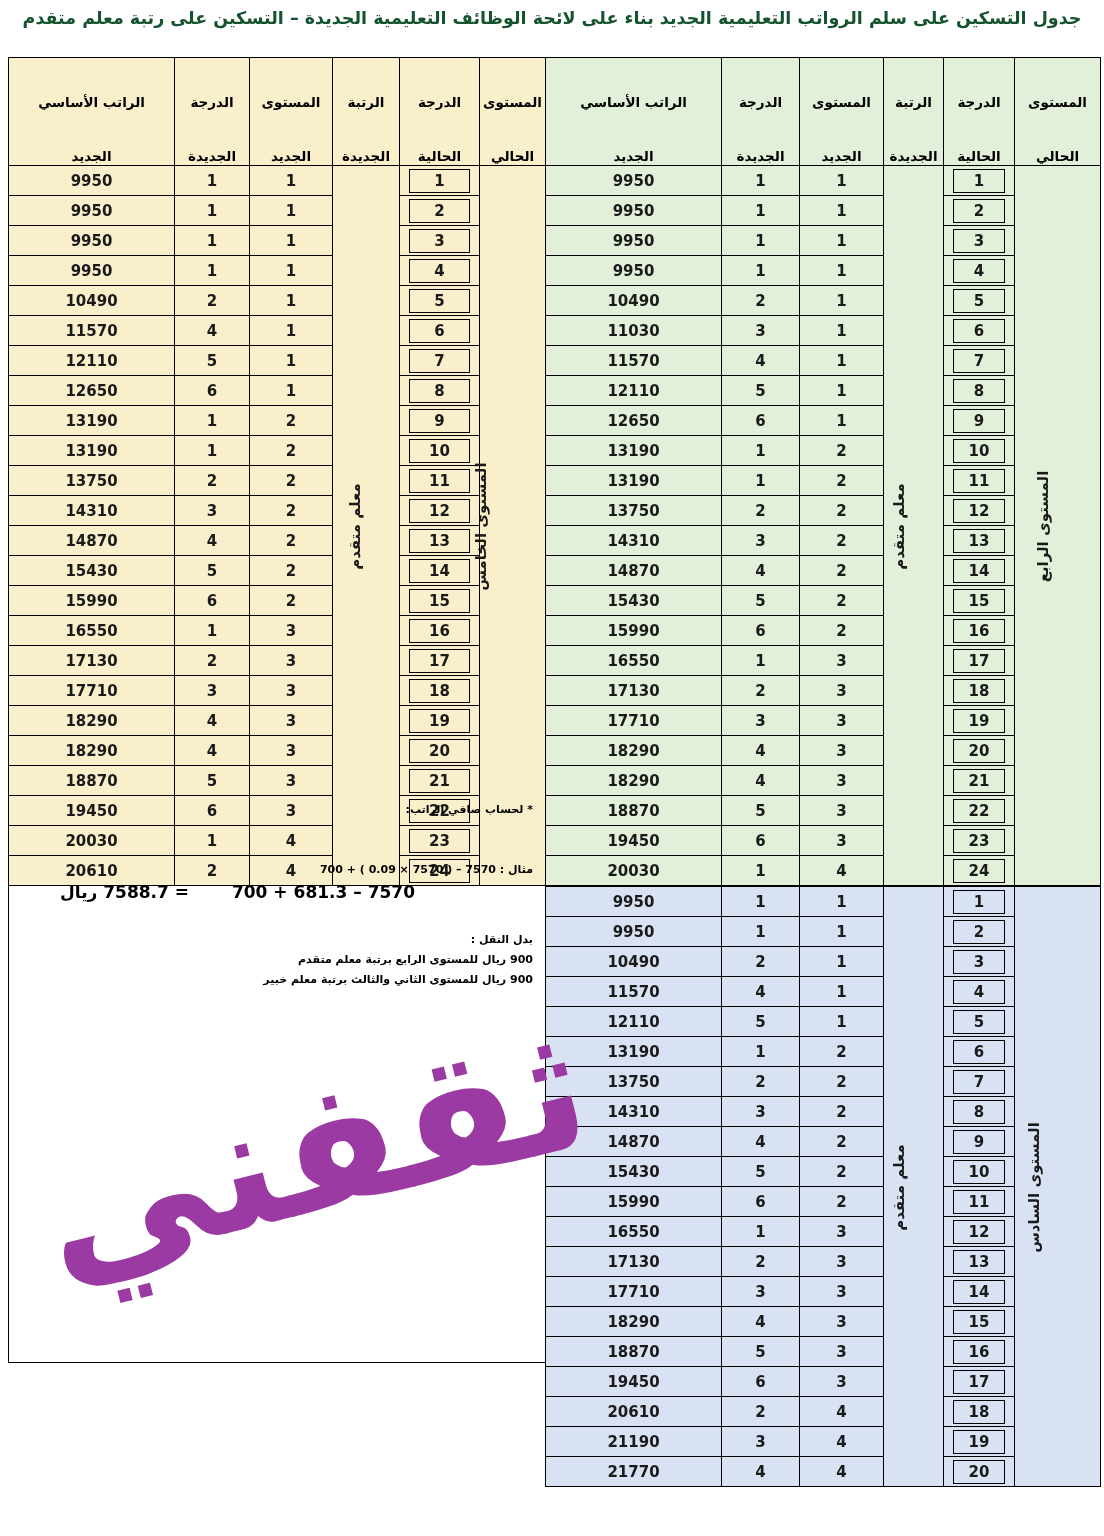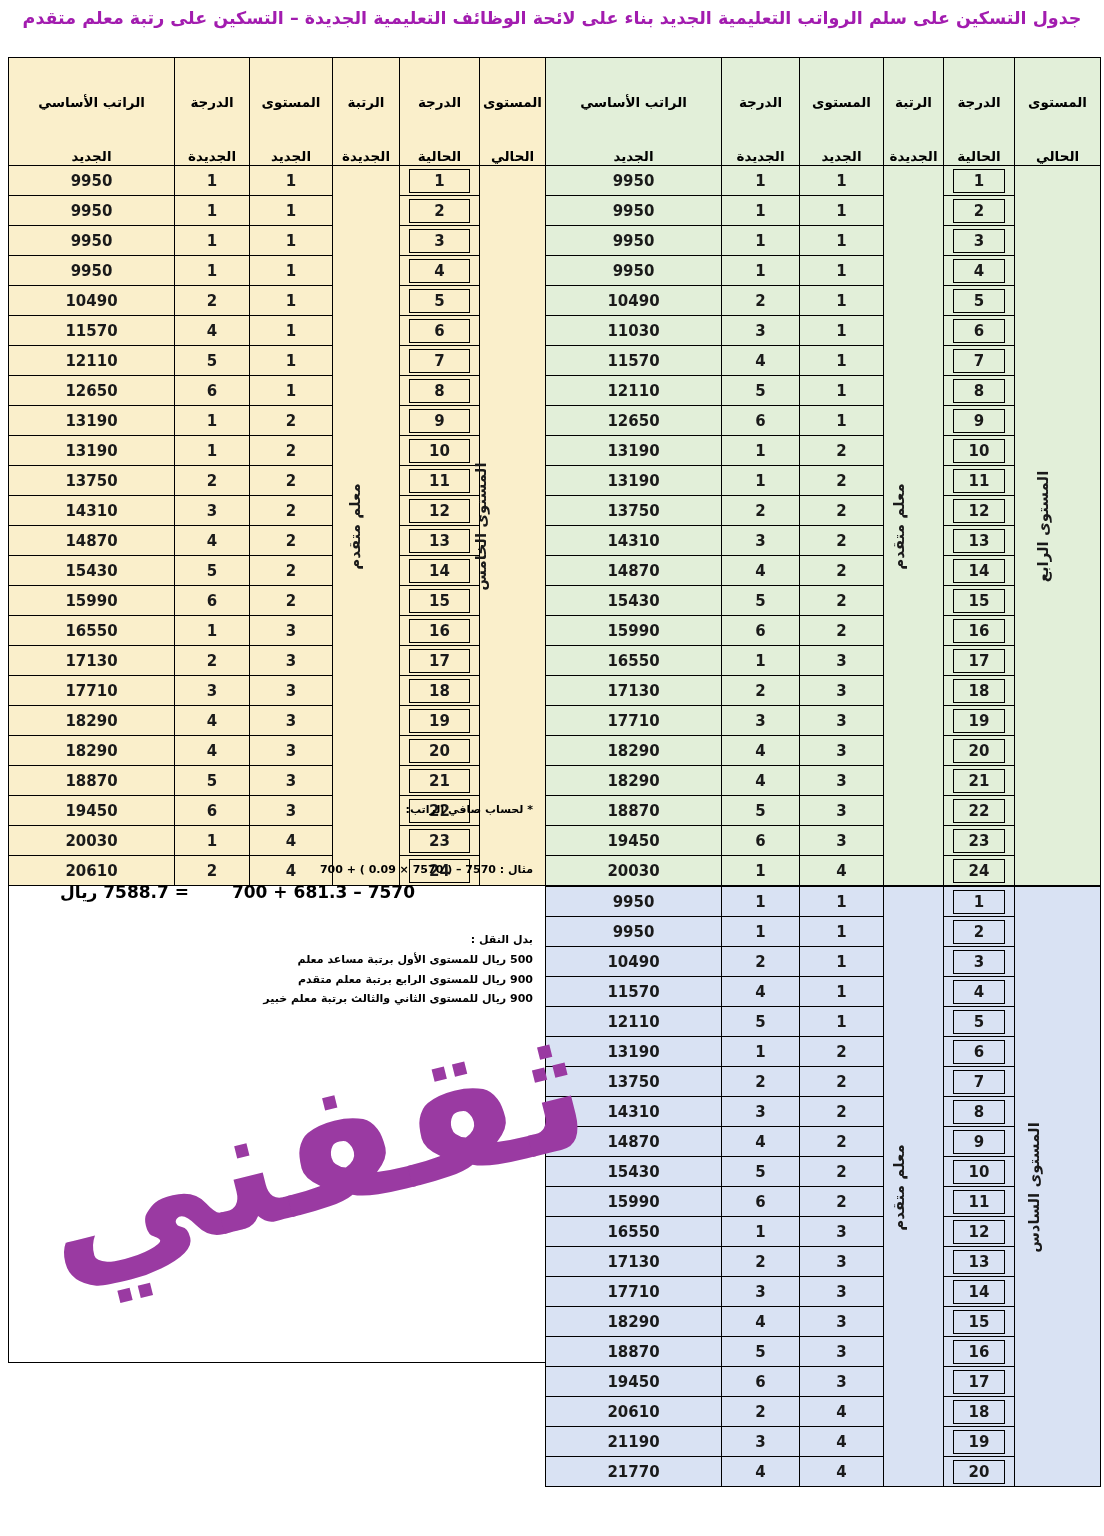--- a/index.html
+++ b/index.html
@@ -2,21 +2,21 @@
 <html lang="ar"><head>
 <meta charset="utf-8">
 <style>
   html,body { margin:0; padding:0; background:#ffffff; }
   .page {
     position:relative; width:1104px; height:1536px; background:#ffffff;
     font-family:"DejaVu Sans","Liberation Sans",sans-serif; overflow:hidden;
   }
   .title {
     position:absolute; top:8px; left:0; width:100%; text-align:center;
-    font-size:17.5px; font-weight:bold; color:#a21caf; direction:rtl;
+    font-size:17.5px; font-weight:bold; color:#14532d; direction:rtl;
   }
   .frame {
     position:absolute; left:8px; top:57px; width:1090px; height:1305px;
     border-left:1.5px solid #000; border-bottom:1.5px solid #000;
   }
   .left-group  { position:absolute; left:8px;   top:57px; width:537px; }
   .right-group { position:absolute; left:545px; top:57px; width:555px; }
 
   table.t { border-collapse:collapse; table-layout:fixed; width:100%; direction:rtl; }
   table.t td, table.t th { border:1.5px solid #000; text-align:center; vertical-align:middle; padding:0; }
@@ -307,21 +307,20 @@
 
     <div class="notes">
       <div class="line">* لحساب صافي الراتب:</div>
       <div class="line gap-top">مثال : 7570 – ( 7570 × 0.09 ) + 700</div>
       <div class="exrow">
         <span>7570 – 681.3 + 700</span>
         <span>= 7588.7 ريال</span>
       </div>
       <div class="transport">
         <div class="line">بدل النقل :</div>
-        <div class="line">500 ريال للمستوى الأول برتبة مساعد معلم</div>
         <div class="line">900 ريال للمستوى الرابع برتبة معلم متقدم</div>
         <div class="line">900 ريال للمستوى الثاني والثالث برتبة معلم خبير</div>
       </div>
     </div>
   </div>
 
   <div class="right-group">
     <table class="t green">
       <colgroup>
         <col style="width:86px">

